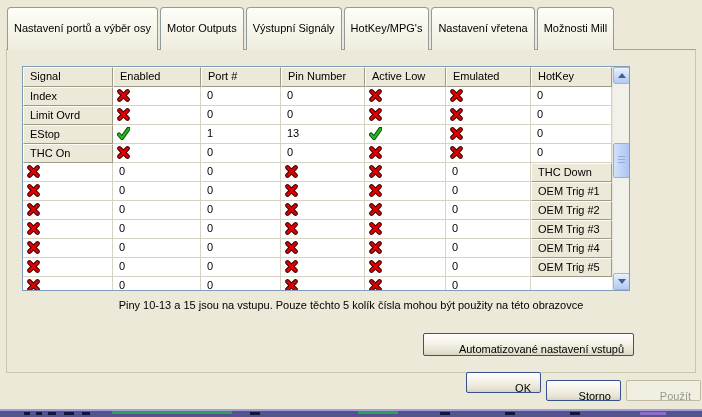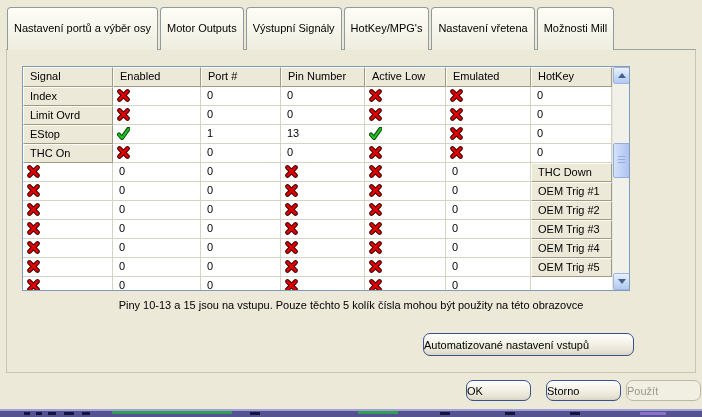--- a/index.html
+++ b/index.html
@@ -60,23 +60,23 @@
   .tri-down{border-left:4px solid transparent;border-right:4px solid transparent;border-top:5px solid #44618C;}
   .sb-thumb{position:absolute;left:0;top:76px;width:17px;height:35px;box-sizing:border-box;
     background:linear-gradient(90deg,#D4E1FB,#BCCFF6 60%,#AEC3F0);border:1px solid #94ACDE;border-radius:2px;
     display:flex;align-items:center;justify-content:center;}
   .ridges{width:7px;height:9px;background:repeating-linear-gradient(#93ACE0 0 1px,rgba(0,0,0,0) 1px 3px);}
 
   
   .info{position:absolute;left:0;top:299px;width:702px;text-align:center;font-size:11px;color:#000;z-index:2;}
   .xp-btn{position:absolute;box-sizing:border-box;font-family:inherit;font-size:11px;color:#000;
     background:linear-gradient(#FFFFFF,#F4F1E6 45%,#E8E4D5 80%,#D9D3C2);
-    border:1px solid #37528C;border-radius:7px;z-index:2;text-align:left;padding:0;}
+    border:1px solid #37528C;border-radius:2px;z-index:2;text-align:right;padding:9px;}
   .btn-auto{left:423px;top:333px;width:211px;height:23px;}
-  .btn-ok{left:466px;top:380px;width:65px;height:21px;}
+  .btn-ok{left:466px;top:372px;width:75px;height:21px;}
   .btn-cancel{left:546px;top:380px;width:75px;height:21px;}
   .btn-apply{left:626px;top:380px;width:75px;height:21px;border-color:#BDB9A6;color:#9C9A8A;
     background:#F1EFE2;}
 </style>
 </head>
 <body>
 
 <div class="screen">
 
   <div class="dialog">

